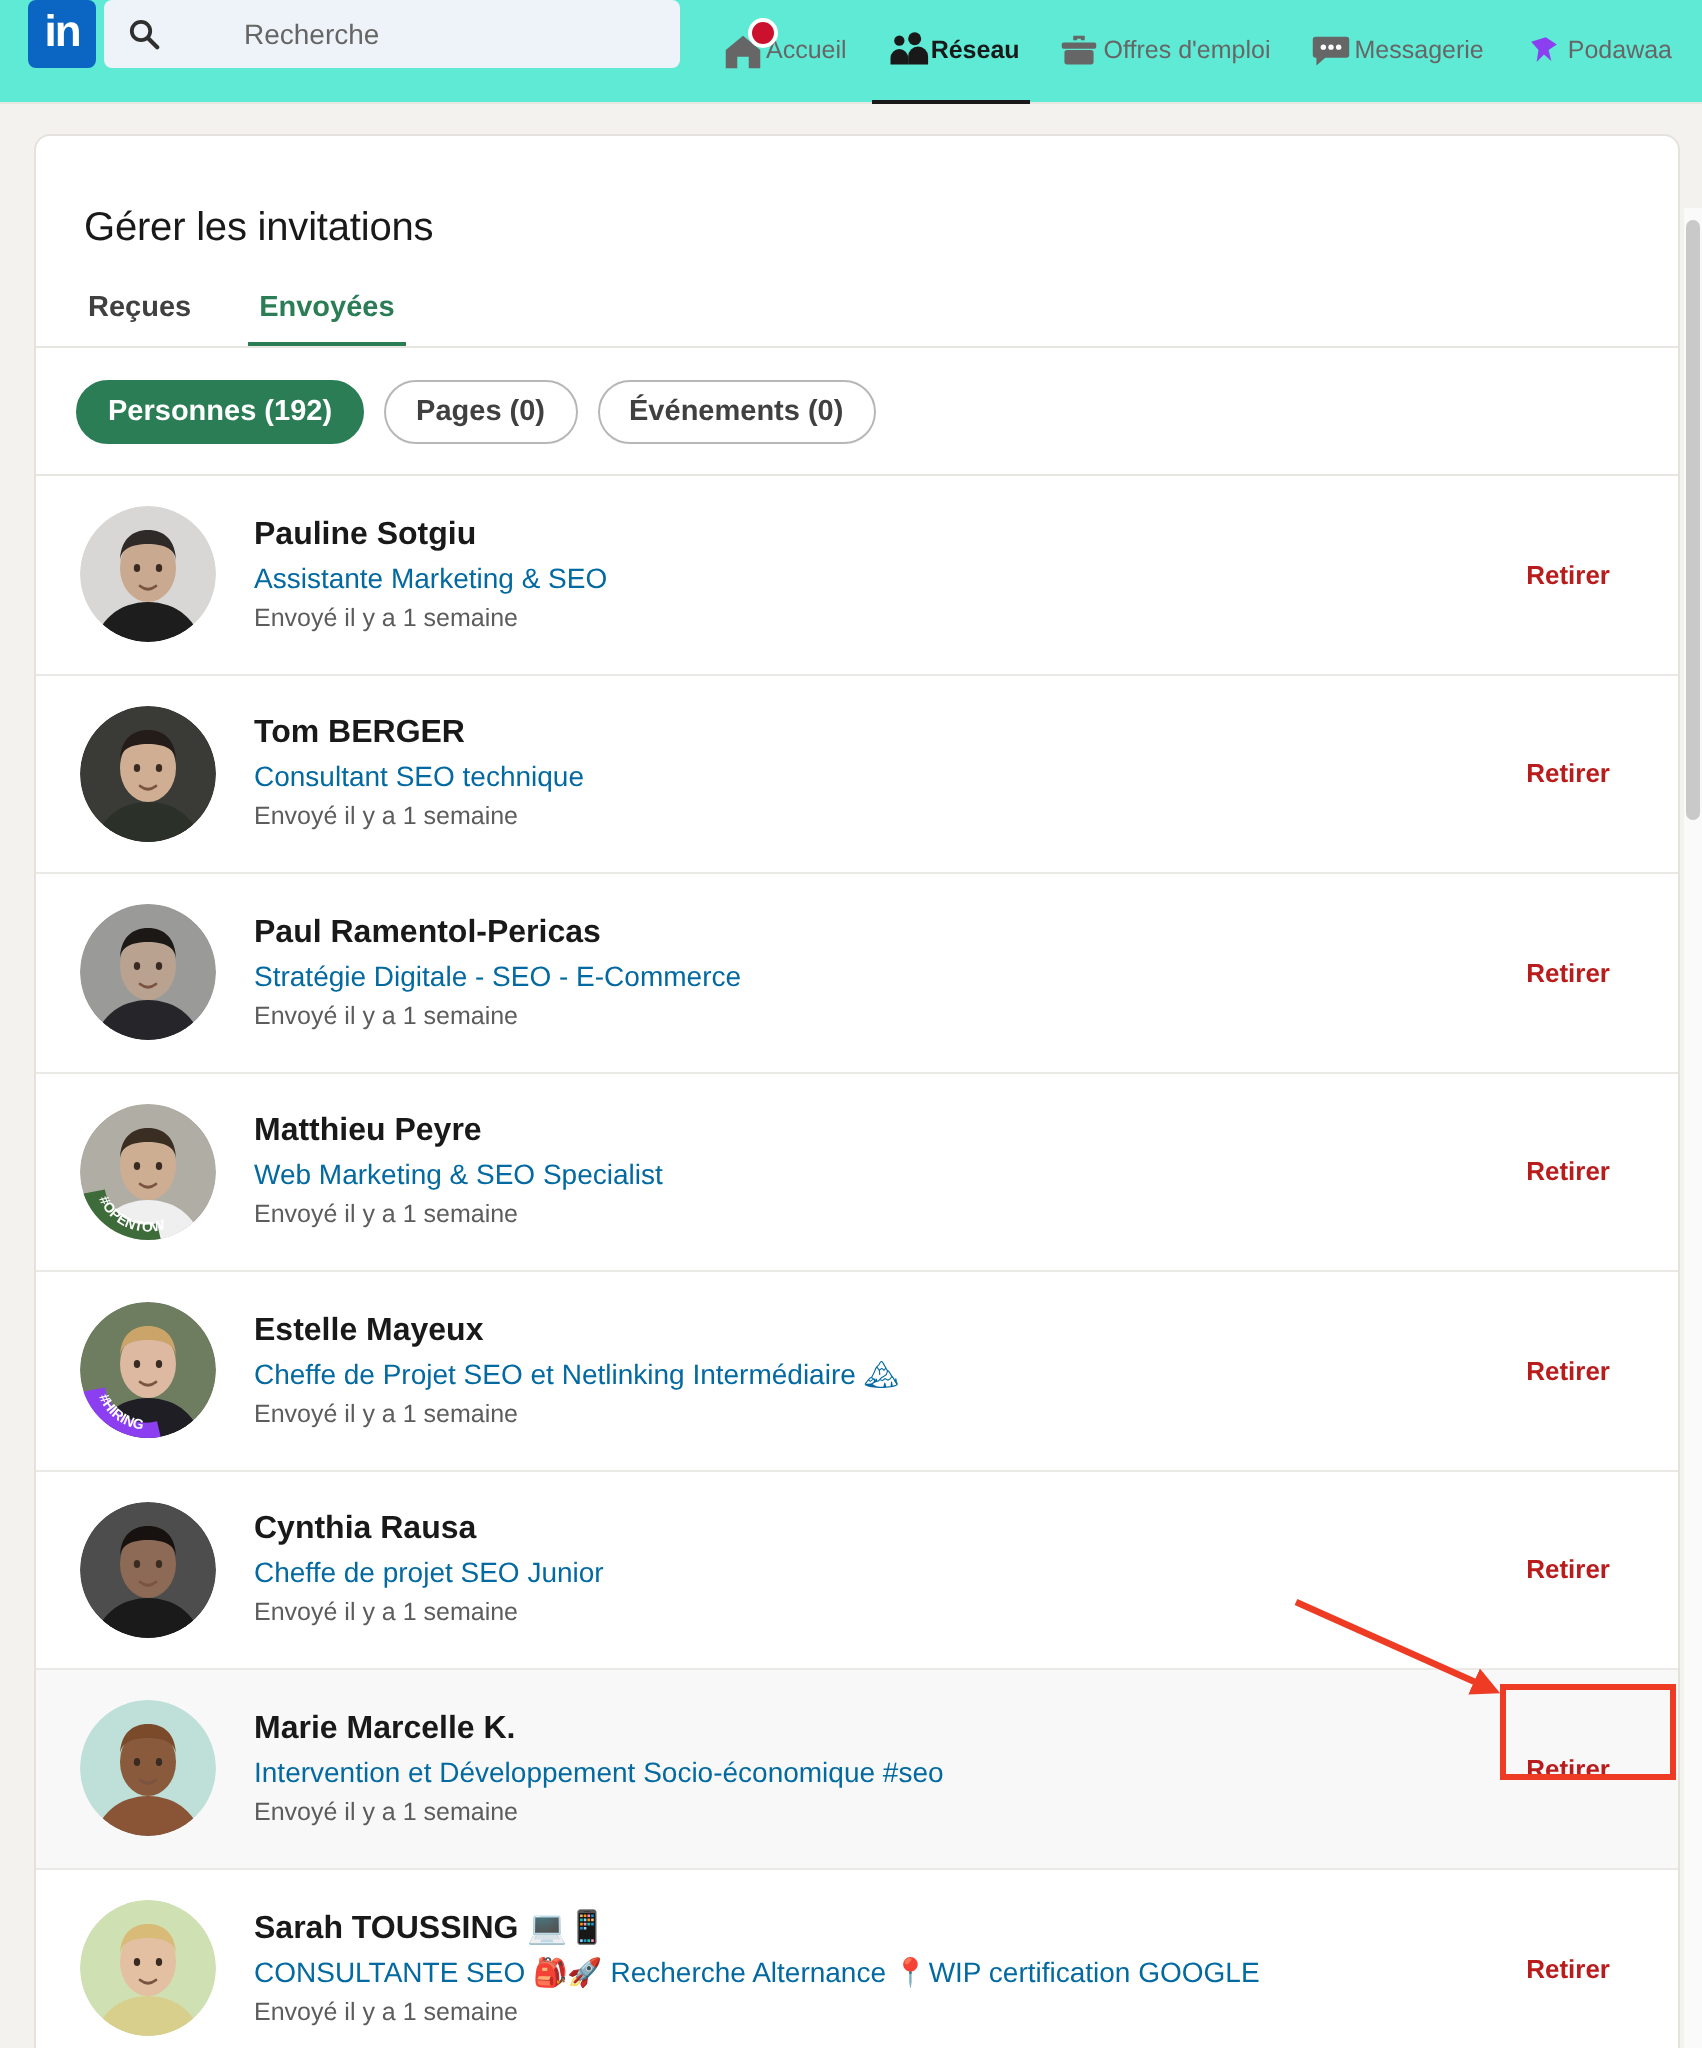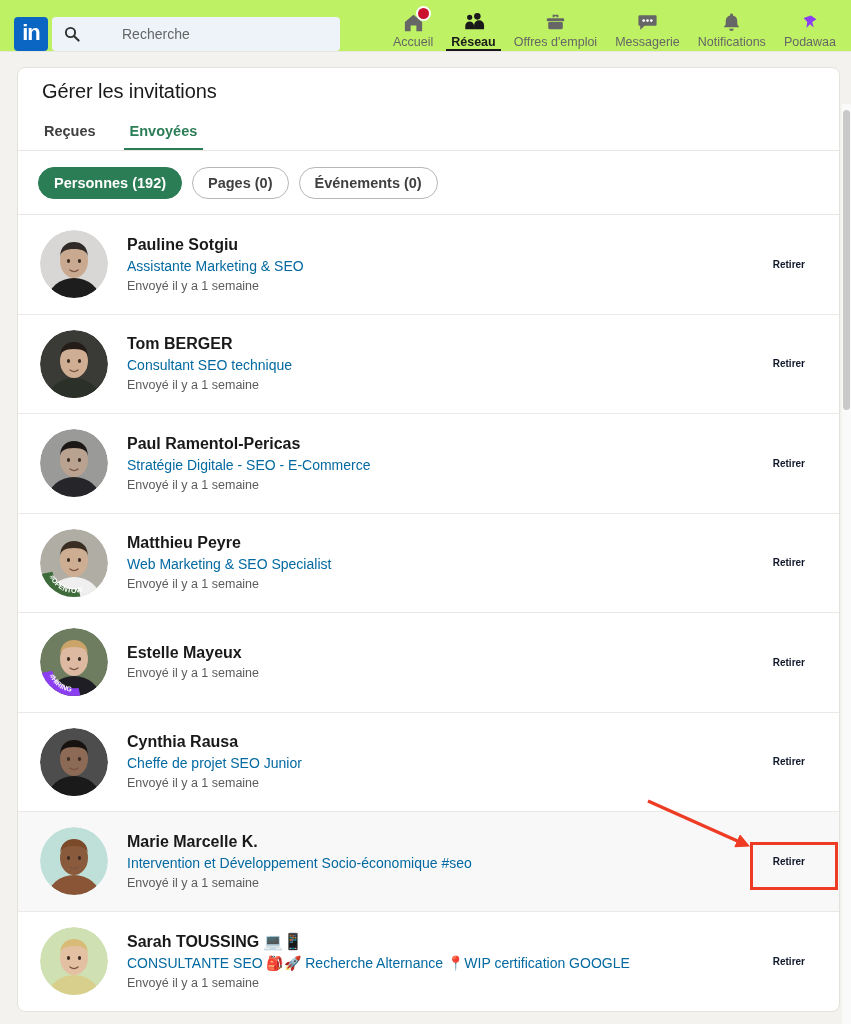--- a/index.html
+++ b/index.html
@@ -10,23 +10,23 @@
     font-family: "Liberation Sans", sans-serif;
     background: #f4f2ee;
     -webkit-font-smoothing: antialiased;
   }
 
   
   .navbar {
     position: relative;
     width: 851px;
     height: 52px;
-    background: #bef264;
-    display: flex;
-    align-items: flex-end;
+    background: #5eead4;
+    display: flex;
+    align-items: flex-start;
     padding: 0 6px 0 14px;
     border-bottom: 1px solid #e8e6e1;
   }
   .li-logo {
     width: 34px; height: 34px;
     background: #0a66c2;
     border-radius: 4px;
     color: #fff;
     font-weight: bold;
     font-size: 22px;
@@ -57,21 +57,21 @@
   .search-input::placeholder { color: #656565; }
 
   .nav-items {
     margin-left: auto;
     display: flex;
     align-items: flex-end;
     height: 52px;
   }
   .nav-item {
     display: flex;
-    flex-direction: column;
+    flex-direction: row;
     align-items: center;
     justify-content: flex-end;
     height: 52px;
     padding: 0 9px 1px 9px;
     position: relative;
     cursor: pointer;
   }
   .nav-icon {
     height: 24px; width: 24px;
     display: flex; align-items: center; justify-content: center;
@@ -109,21 +109,21 @@
     top: 15px;
     width: 823px;
     background: #ffffff;
     border: 1px solid #e5e2dd;
     border-radius: 8px;
     overflow: hidden;
   }
   .card-title {
     font-size: 20px;
     color: #000000e6;
-    padding: 12px 0 0 24px;
+    padding: 35px 0 0 24px;
     letter-spacing: -0.1px;
   }
   .tabs {
     display: flex;
     padding: 0 24px;
     border-bottom: 1px solid #e8e6e1;
     margin-top: 12px;
   }
   .tab {
     font-size: 14.5px;
@@ -200,23 +200,23 @@
     white-space: nowrap;
   }
   .inv-sent {
     font-size: 12.5px;
     color: #5c5c5c;
     line-height: 17px;
     margin-top: 2px;
     white-space: nowrap;
   }
   .withdraw-btn {
-    font-size: 10px;
+    font-size: 13px;
     font-weight: bold;
-    color: #0f172a;
+    color: #b91c1c;
     background: transparent;
     border: none;
     cursor: pointer;
     padding: 6px 10px;
     flex: 0 0 auto;
     font-family: "Liberation Sans", sans-serif;
     white-space: nowrap;
   }
 
   
@@ -311,29 +311,20 @@
         <svg viewBox="0 0 24 24" width="23" height="23">
           <path d="M4 4.5h16a1.5 1.5 0 0 1 1.5 1.5v8a1.5 1.5 0 0 1-1.5 1.5H9l-4.6 4v-4H4A1.5 1.5 0 0 1 2.5 14V6A1.5 1.5 0 0 1 4 4.5z" fill="#666666"></path>
           <circle cx="8" cy="10" r="1.4" fill="#fff"></circle>
             <circle cx="12" cy="10" r="1.4" fill="#fff"></circle>
             <circle cx="16" cy="10" r="1.4" fill="#fff"></circle>
         </svg>
       </span>
       <span class="nav-label">Messagerie</span>
     </div>
 
-    <div class="nav-item">
-      <span class="nav-icon">
-        <svg viewBox="0 0 24 24" width="23" height="23">
-          <path d="M12 2.6a1.5 1.5 0 0 1 1.5 1.5v.6a6 6 0 0 1 4.5 5.8v3.4l2 3.1H4l2-3.1V10.5a6 6 0 0 1 4.5-5.8v-.6A1.5 1.5 0 0 1 12 2.6z" fill="#666666"></path>
-          <path d="M9.6 18.4h4.8a2.4 2.4 0 0 1-4.8 0z" fill="#666666"></path>
-        </svg>
-      </span>
-      <span class="nav-label">Notifications</span>
-    </div>
 
     <div class="nav-item">
       <span class="nav-icon">
         <svg viewBox="0 0 24 24" width="22" height="22">
           <path d="M5 7.5 L13 5 L19 9 L14.5 12 L16 18 L12 14.5 L8 18.5 L9 12 Z" fill="#8b3ff0"></path>
           <circle cx="13.5" cy="7.8" r="1.3" fill="#8b3ff0"></circle>
         </svg>
       </span>
       <span class="nav-label">Podawaa</span>
     </div>
@@ -494,20 +485,21 @@
      <defs>
                 <path id="rpHIRING" d="M9 46 A26 26 0 0 0 40 63"></path>
               </defs>
      <text font-size="7" font-weight="bold" fill="#ffffff" font-family="'Liberation Sans', sans-serif">
        <textPath href="#rpHIRING" startOffset="4%">#HIRING</textPath>
      </text>
   </svg>
      </div>
      <div class="inv-text">
        <div class="inv-name">Estelle Mayeux</div>
+       <div class="inv-headline">Cheffe de Projet SEO et Netlinking Intermédiaire 🏔</div>
        <div class="inv-sent">Envoyé il y a 1 semaine</div>
      </div>
      <button class="withdraw-btn">Retirer</button>
         </div>
         <div class="inv-row">
           <div class="avatar-wrap">
        <svg viewBox="0 0 68 68">
     <defs>
                 <clipPath id="c4d4d4dnone">
                   <circle cx="34" cy="34" r="34"></circle>

